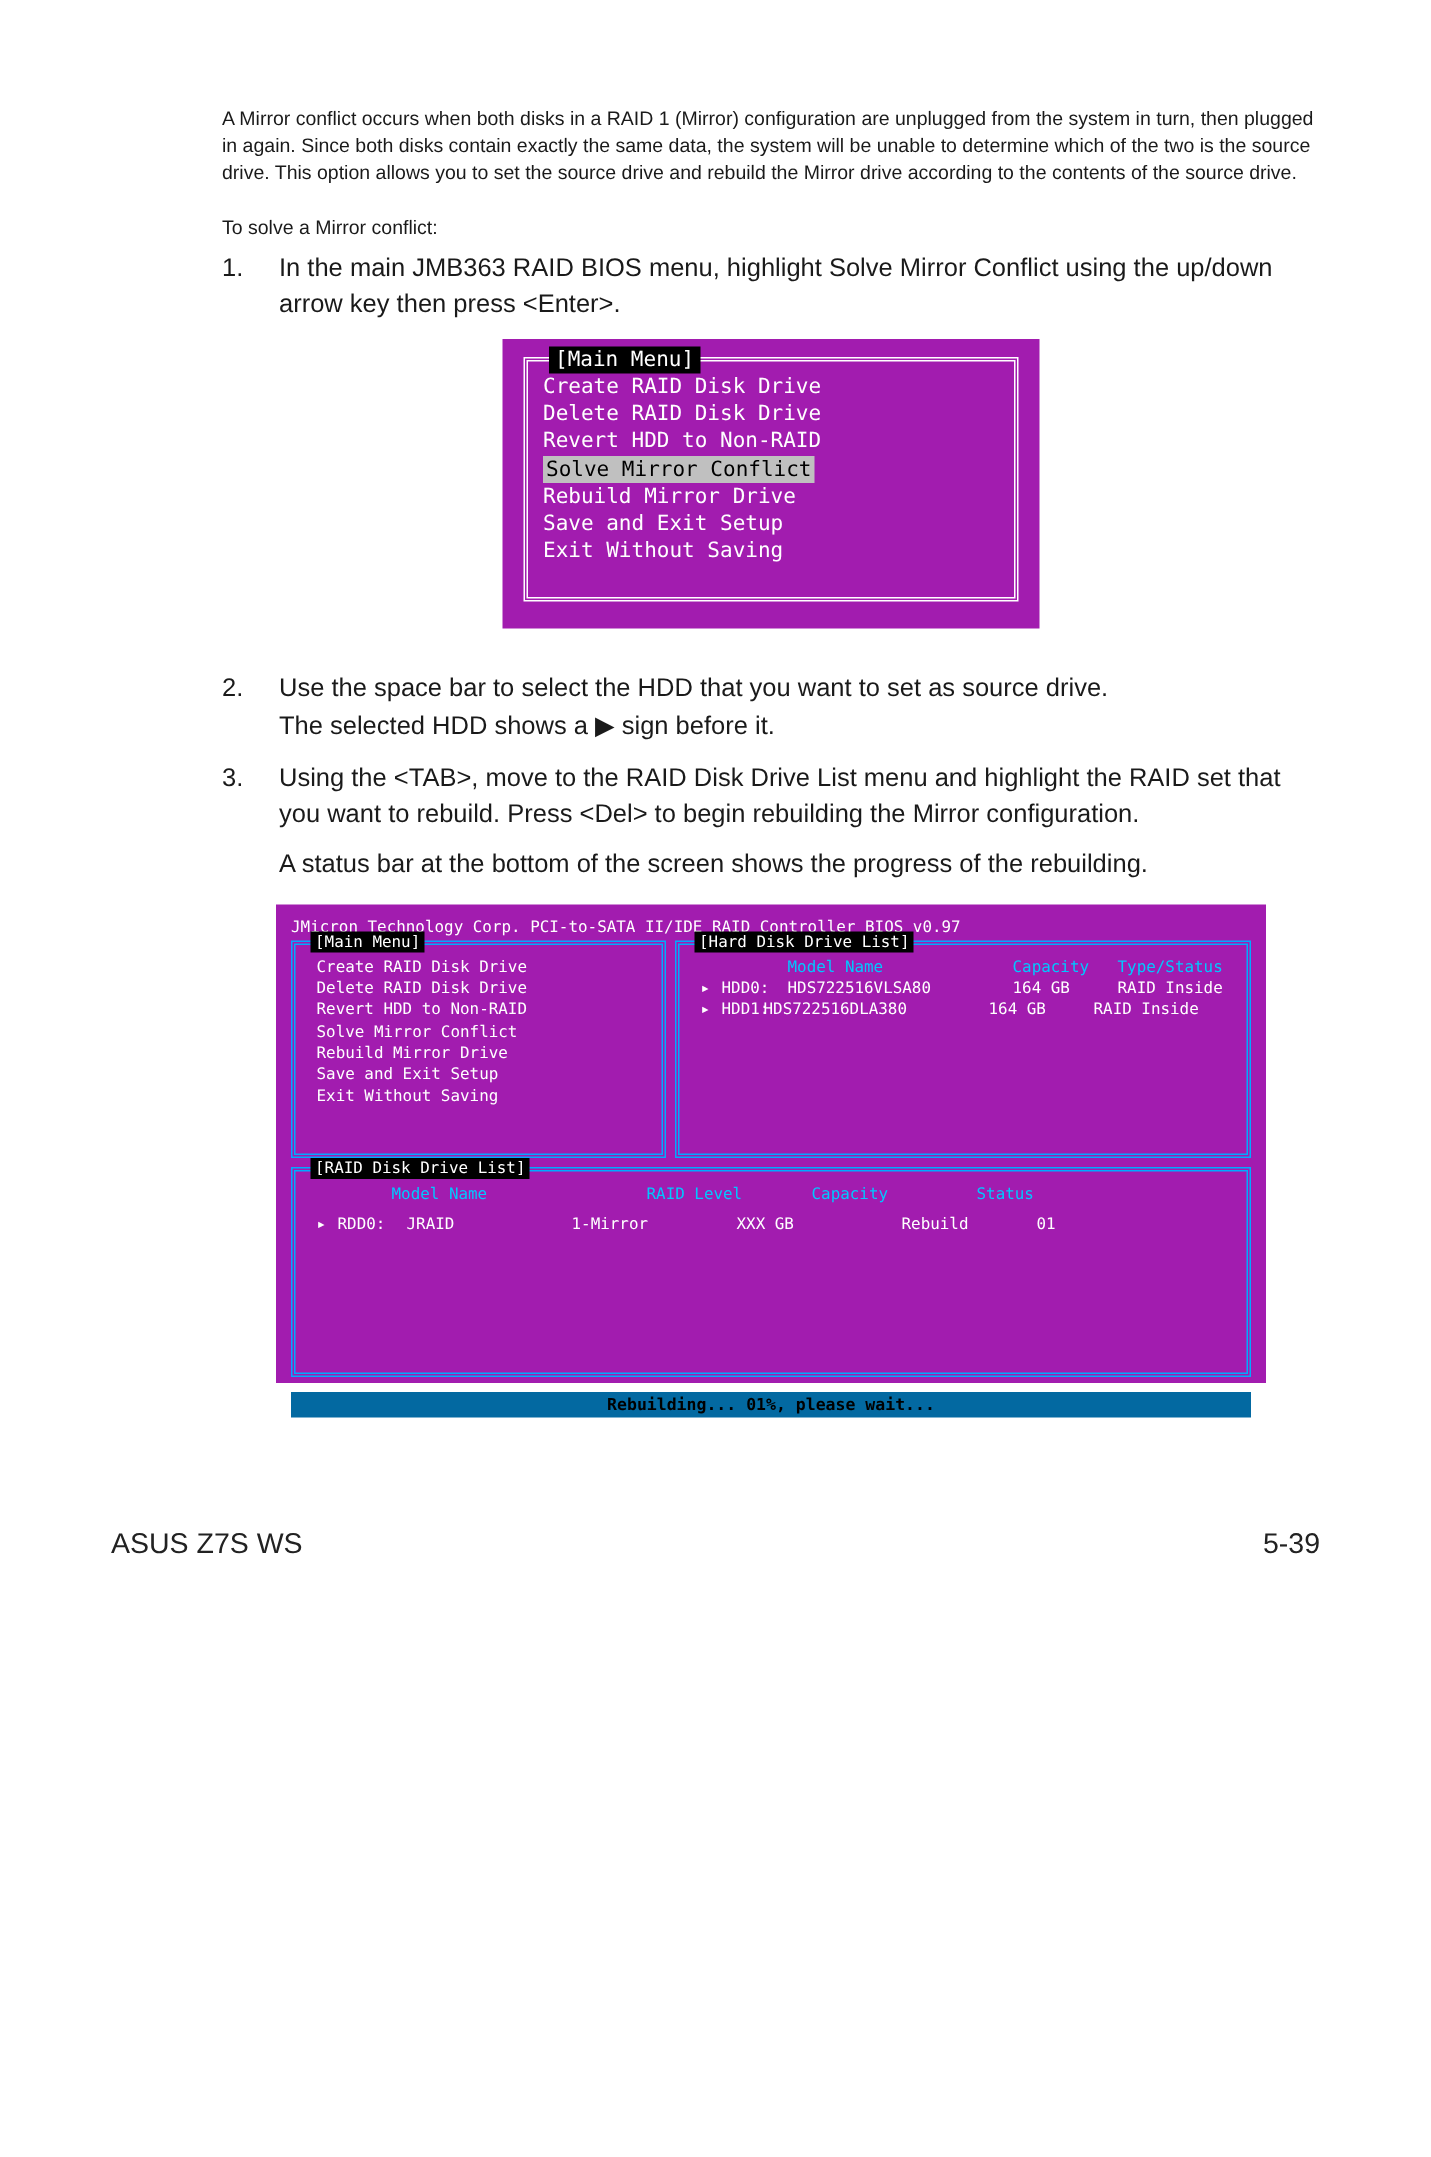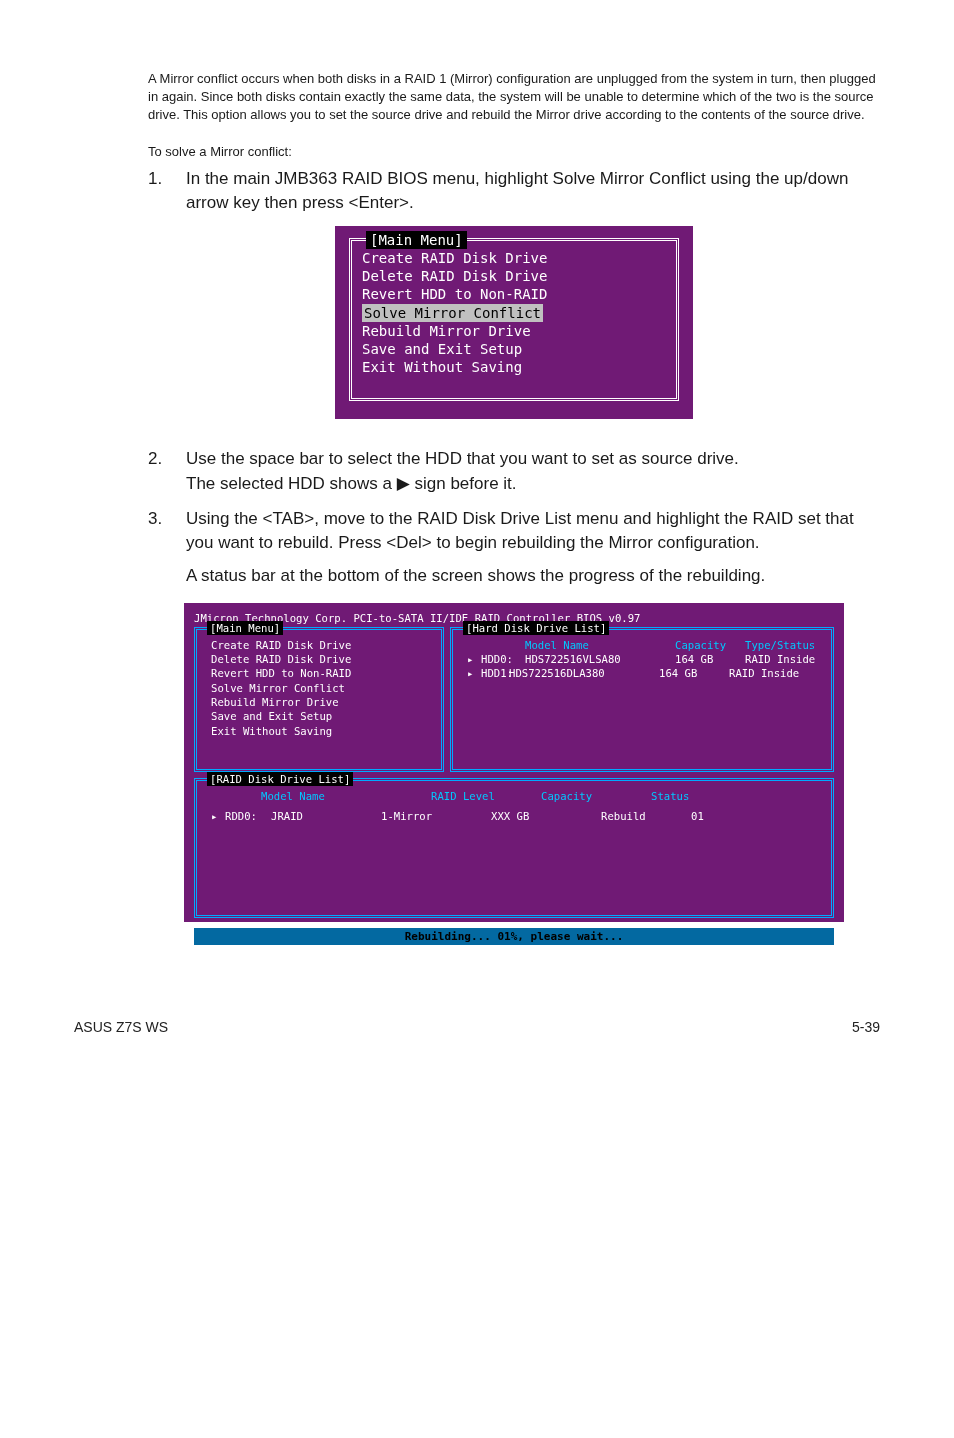--- a/index.html
+++ b/index.html
@@ -34,21 +34,21 @@
   .step-num {
     width: 38px;
     flex: 0 0 38px;
   }
   .step-text {
     flex: 1;
   }
 
   
   .term {
-    background: #701a75;
+    background: #a21caf;
     font-family: "Lucida Console", Consolas, monospace;
     color: #fff;
     margin: 10px auto 28px auto;
   }
   .term-small {
     width: 330px;
     padding: 12px 14px 18px 14px;
     font-size: 14px;
     line-height: 1.3;
     position: relative;
@@ -129,21 +129,21 @@
     font-family: "Lucida Console", Consolas, monospace;
     font-size: 11px;
     font-weight: bold;
     text-align: center;
     padding: 2px 0;
   }
 
   .footer {
     display: flex;
     justify-content: space-between;
-    font-size: 14px;
+    font-size: 19px;
     color: #222;
     padding: 30px 74px 24px 74px;
   }
 
   .tri { display:inline-block; }
 </style>
 </head>
 <body>
 
 <div class="page">

